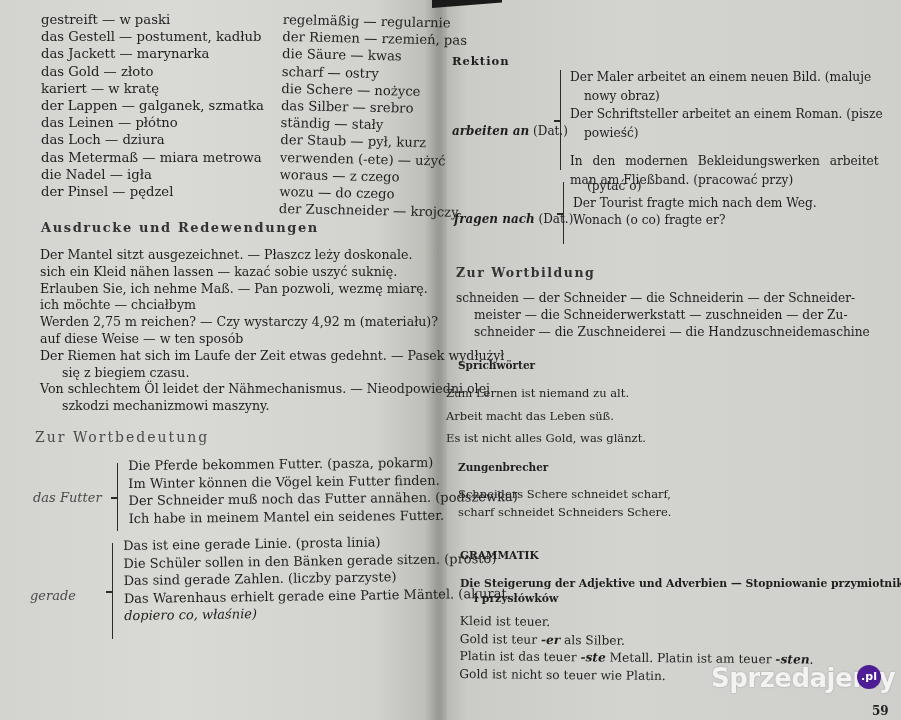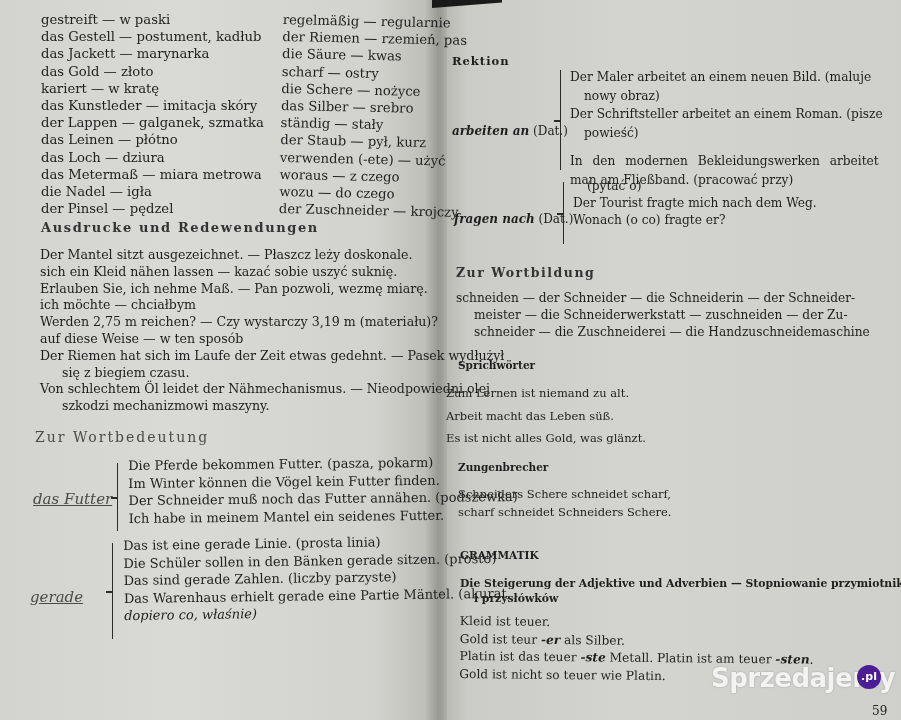--- a/index.html
+++ b/index.html
@@ -14,48 +14,47 @@
        clip-path:polygon(0 0,100% 0,100% 30%,0 100%);}
   .abs{position:absolute;white-space:nowrap;}
   .vocab{font-size:13.2px;line-height:17.2px;}
   .heading-spaced{font-size:13px;letter-spacing:1.6px;font-weight:bold;color:#333;}
   .heading-bold{font-size:11.5px;font-weight:bold;}
   .phr{font-size:12.6px;line-height:16.8px;}
   .phr .indent{padding-left:22px;display:block;}
   .bold{font-weight:bold;}
   .ital{font-style:italic;}
   .gray{color:#4a4a4a;}
-  .term{font-style:italic;font-size:15px;text-decoration:underline;}
+  .term{font-style:italic;font-size:13px;}
   .brace{position:absolute;border-left:1.6px solid #2a2a2a;}
   .brace::after{content:"";position:absolute;left:-7px;top:50%;width:6px;height:1.6px;background:#2a2a2a;}
   .ex{font-size:13px;line-height:17.5px;}
   .ex-r{font-size:12.2px;line-height:18.5px;}
   .wm{position:absolute;left:711px;top:663px;font-family:"DejaVu Sans","Liberation Sans",sans-serif;
       font-weight:bold;font-size:26px;color:#f3f3f3;letter-spacing:-0.5px;
       text-shadow:0 0 2px rgba(0,0,0,.25);}
   .wm-dot{position:absolute;left:857px;top:665px;width:24px;height:24px;border-radius:50%;
       background:#4c1d95;color:#fff;font-family:"DejaVu Sans","Liberation Sans",sans-serif;
       font-size:11px;font-weight:bold;text-align:center;line-height:23px;}
-  .pagenum{position:absolute;left:872px;top:704px;font-size:12px;font-weight:normal;color:#222;}
+  .pagenum{position:absolute;left:872px;top:704px;font-size:12px;font-weight:bold;color:#222;}
 </style>
 </head>
 <body>
 
 <div class="page page-left"></div>
 <div class="page page-right"></div>
 <div class="spine-shadow"></div>
 <div class="top-dark"></div>
 
 <div class="abs vocab" style="left:41px;top:11px;">
   <div>gestreift — w paski</div>
   <div>das Gestell — postument, kadłub</div>
   <div>das Jackett — marynarka</div>
   <div>das Gold — złoto</div>
   <div>kariert — w kratę</div>
-  <div>das Kunstleder — imitacja skóry</div>
   <div>der Lappen — galganek, szmatka</div>
   <div>das Leinen — płótno</div>
   <div>das Loch — dziura</div>
   <div>das Metermaß — miara metrowa</div>
   <div>die Nadel — igła</div>
   <div>der Pinsel — pędzel</div>
 </div>
 
 <div class="abs vocab" style="left:283px;top:11px;transform:rotate(1.2deg);transform-origin:0 0;">
   <div>regelmäßig — regularnie</div>
@@ -71,21 +70,21 @@
   <div>wozu — do czego</div>
   <div>der Zuschneider — krojczy</div>
 </div>
 
 <div class="abs heading-spaced" style="left:41px;top:220px;">Ausdrucke und Redewendungen</div>
 <div class="abs phr" style="left:40px;top:247px;">
   <div>Der Mantel sitzt ausgezeichnet. — Płaszcz leży doskonale.</div>
   <div>sich ein Kleid nähen lassen — kazać sobie uszyć suknię.</div>
   <div>Erlauben Sie, ich nehme Maß. — Pan pozwoli, wezmę miarę.</div>
   <div>ich möchte — chciałbym</div>
-  <div>Werden 2,75 m reichen? — Czy wystarczy 3,19 m (materiału)?</div>
+  <div>Werden 2,75 m reichen? — Czy wystarczy 4,92 m (materiału)?</div>
   <div>auf diese Weise — w ten sposób</div>
   <div>Der Riemen hat sich im Laufe der Zeit etwas gedehnt. — Pasek wydłużył</div>
   <div class="indent">się z biegiem czasu.</div>
   <div>Von schlechtem Öl leidet der Nähmechanismus. — Nieodpowiedni olej</div>
   <div class="indent">szkodzi mechanizmowi maszyny.</div>
 </div>
 
 <div class="abs heading-spaced gray" style="left:35px;top:429px;font-weight:normal;font-size:14px;letter-spacing:2px;">Zur Wortbedeutung</div>
 
 <div class="abs term gray" style="left:33px;top:490px;">das Futter</div>

